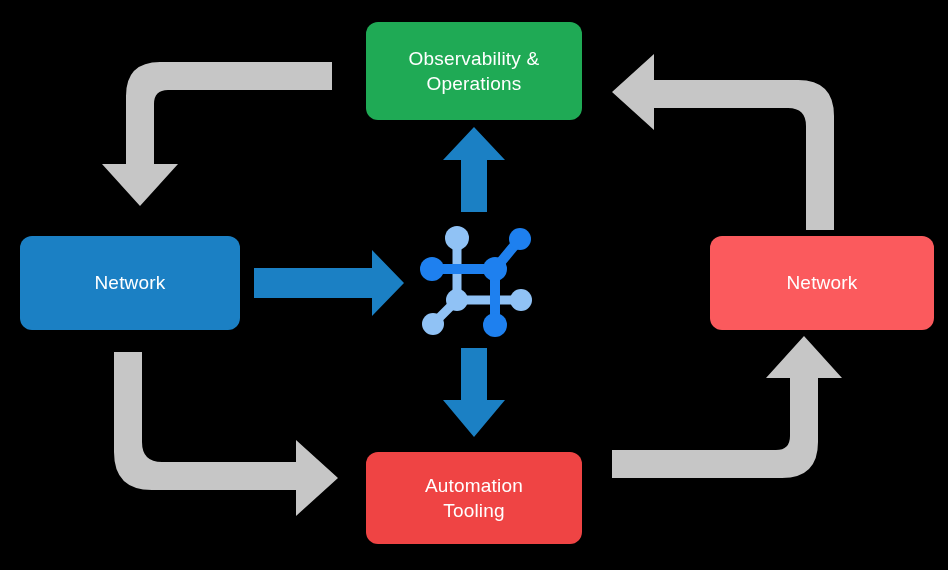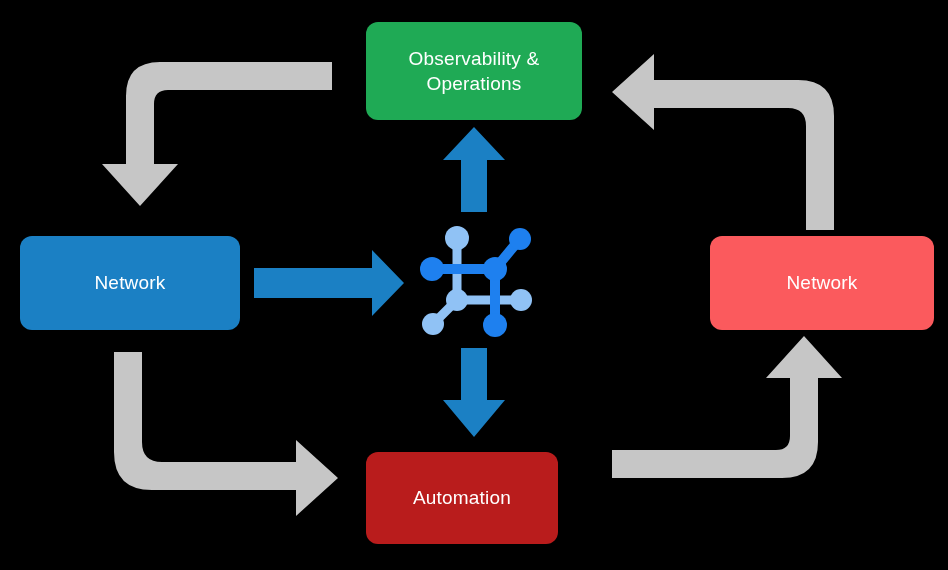--- a/index.html
+++ b/index.html
@@ -41,22 +41,22 @@
   }
   #box-operations {
     left: 20px; top: 236px; width: 220px; height: 94px;
     background: #1b80c4;
   }
   #box-infrastructure {
     left: 710px; top: 236px; width: 224px; height: 94px;
     background: #fb5a5d;
   }
   #box-automation {
-    left: 366px; top: 452px; width: 192px; height: 92px;
-    background: #b91c1c;
+    left: 366px; top: 452px; width: 216px; height: 92px;
+    background: #ef4444;
   }
 
   .svg-layer {
     position: absolute;
     left: 0; top: 0;
     width: 948px;
     height: 570px;
   }
   .icon-layer { z-index: 3; }
   .arrow-layer { z-index: 1; }
@@ -190,16 +190,17 @@
 
   <div class="node-box" id="box-infrastructure">
     <div>
       <span>Network</span>
     </div>
   </div>
 
   <div class="node-box" id="box-automation">
     <div>
       <span>Automation</span>
+      <span>Tooling</span>
     </div>
   </div>
 
 </div>
 
 </body></html>

